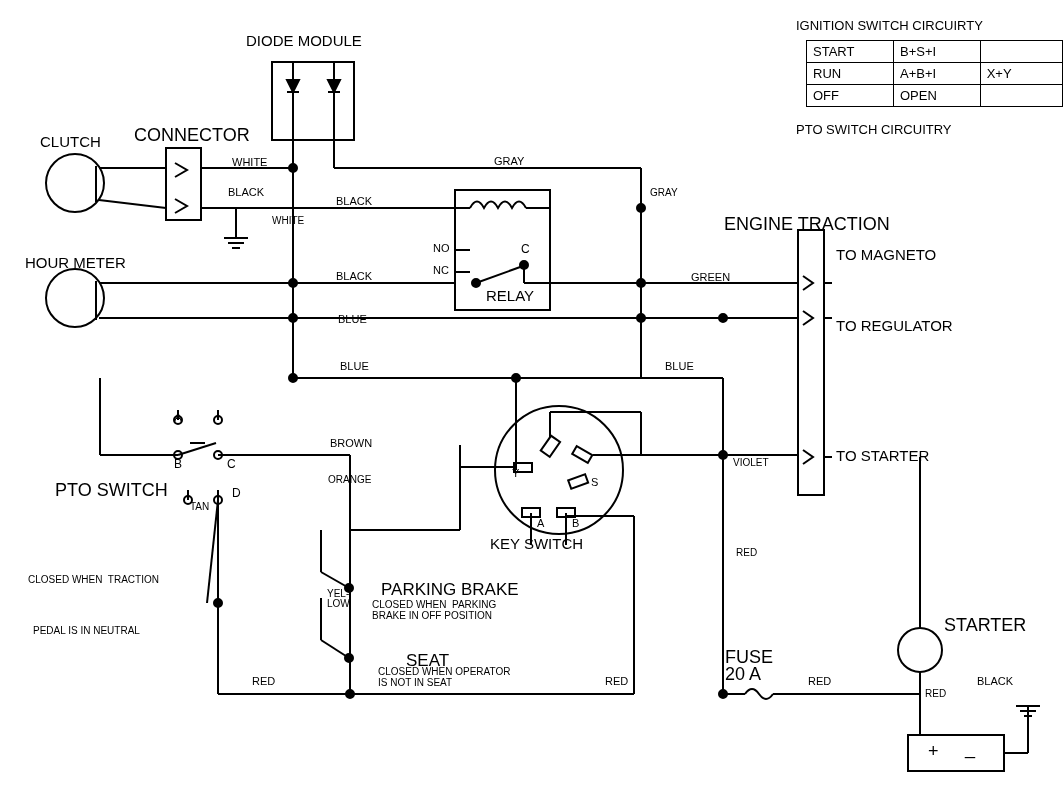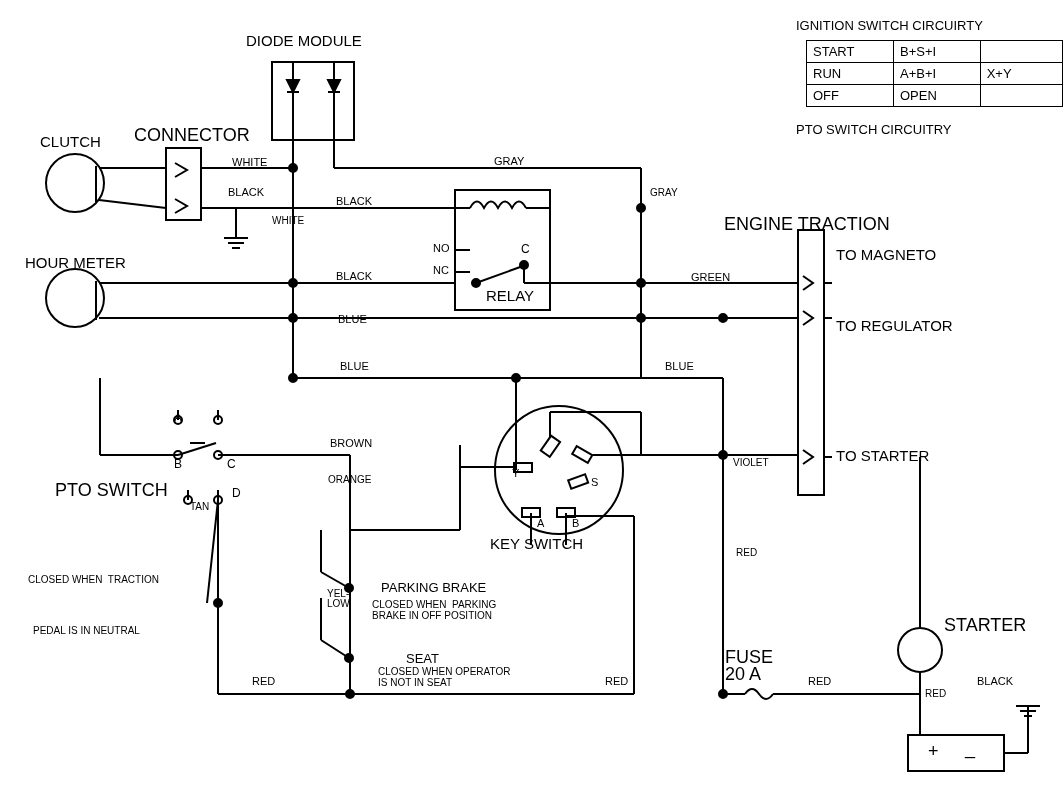--- a/index.html
+++ b/index.html
@@ -26,21 +26,21 @@
   .lbl {
     position: absolute;
     font-family: "Liberation Sans", sans-serif;
     color: #000;
     white-space: pre;
     line-height: 1.05;
   }
   .t10 { font-size: 10px; }
   .t11 { font-size: 11px; }
   .t12 { font-size: 12px; }
-  .t13 { font-size: 13px; }
+  .t13 { font-size: 17px; }
   .t14 { font-size: 18px; }
   .t15 { font-size: 15px; }
   .vert {
     position: absolute;
     font-size: 10px;
     line-height: 10px;
     text-align: center;
     white-space: normal;
     width: 12px;
   }

